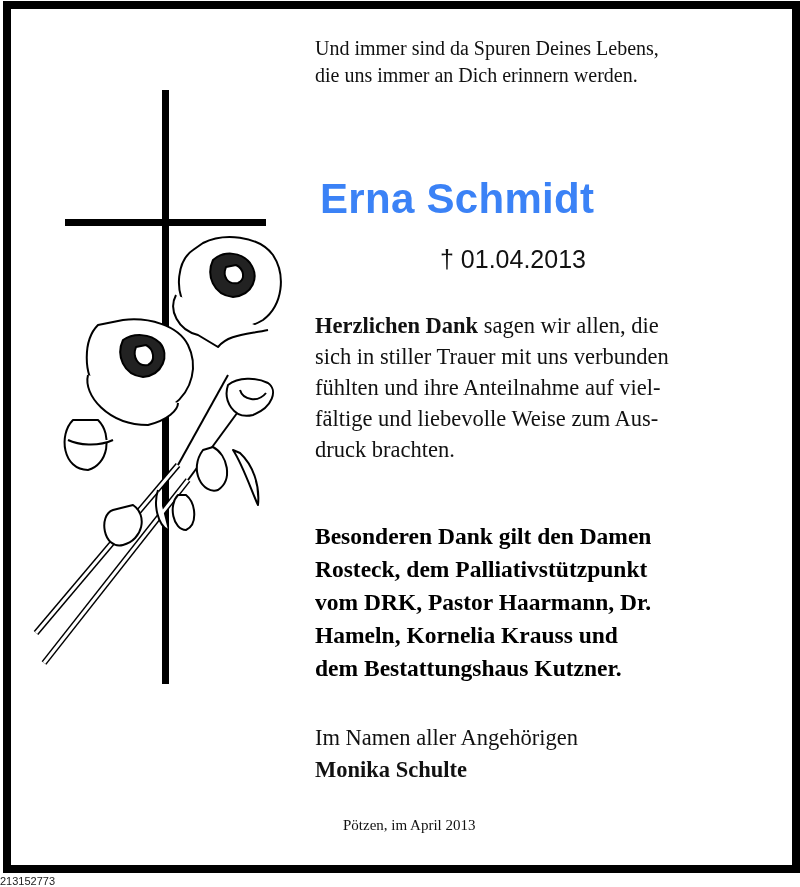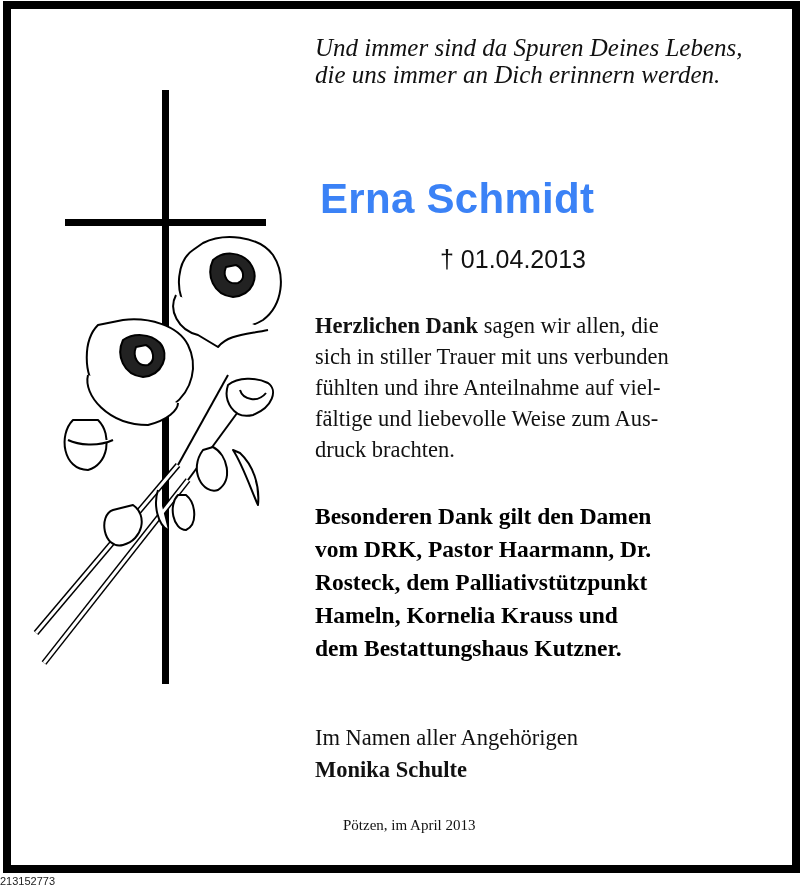--- a/index.html
+++ b/index.html
@@ -9,38 +9,38 @@
       box-sizing: border-box; border: 8px solid #000; background: #fff;
     }
     .ad-id {
       position: absolute; left: 0; top: 875px;
       font-family: "Liberation Sans", sans-serif; font-size: 11px; color: #222;
       letter-spacing: 0px; line-height: 12px;
     }
     .art { position: absolute; left: 28px; top: 85px; width: 260px; height: 600px; }
     .serif { font-family: "Liberation Serif", serif; color: #111; }
     .motto {
-      position: absolute; left: 315px; top: 35px; font-style: italic;
-      font-size: 25px; line-height: 26.5px; white-space: nowrap;
+      position: absolute; left: 315px; top: 35px; 
+      font-size: 20px; line-height: 26.5px; white-space: nowrap;
     }
     .motto div { display: block; }
     .name {
       position: absolute; left: 320px; top: 166px;
       font-family: "Liberation Sans", sans-serif; font-weight: bold;
       font-size: 42px; line-height: 66px; color: #3b82f6; white-space: nowrap; letter-spacing: 0.3px;
     }
     .death {
       position: absolute; left: 440px; top: 244px;
       font-family: "Liberation Sans", sans-serif; font-size: 25px; line-height: 30px; color: #111; white-space: nowrap;
     }
     .thanks {
       position: absolute; left: 315px; top: 310px; font-size: 22.5px; line-height: 31px; white-space: nowrap;
     }
     .special {
-      position: absolute; left: 315px; top: 500px; font-size: 23.5px; line-height: 33px; font-weight: bold; white-space: nowrap; color: #000;
+      position: absolute; left: 315px; top: 520px; font-size: 23.5px; line-height: 33px; font-weight: bold; white-space: nowrap; color: #000;
     }
     .sign {
       position: absolute; left: 315px; top: 722px; font-size: 22.5px; line-height: 32px; white-space: nowrap;
     }
     .place {
       position: absolute; left: 315px; top: 812px; font-size: 15px; line-height: 26px; white-space: nowrap; margin-left: 28px;
     }
     b { font-weight: bold; text-align: center; }
   </style>
 </head>
@@ -100,22 +100,22 @@
 <div class="thanks serif">
   <div><b>Herzlichen Dank</b><span> sagen wir allen, die</span></div>
   <div>sich in stiller Trauer mit uns verbunden</div>
   <div>fühlten und ihre Anteilnahme auf viel-</div>
   <div>fältige und liebevolle Weise zum Aus-</div>
   <div>druck brachten.</div>
 </div>
 
 <div class="special serif">
   <div>Besonderen Dank gilt den Damen</div>
+  <div>Rosteck, dem Palliativstützpunkt</div>
   <div>vom DRK, Pastor Haarmann, Dr.</div>
-  <div>Rosteck, dem Palliativstützpunkt</div>
   <div>Hameln, Kornelia Krauss und</div>
   <div>dem Bestattungshaus Kutzner.</div>
 </div>
 
 <div class="sign serif">
   <div>Im Namen aller Angehörigen</div>
   <div><b>Monika Schulte</b></div>
 </div>
 
 <div class="place serif">Pötzen, im April 2013</div>

